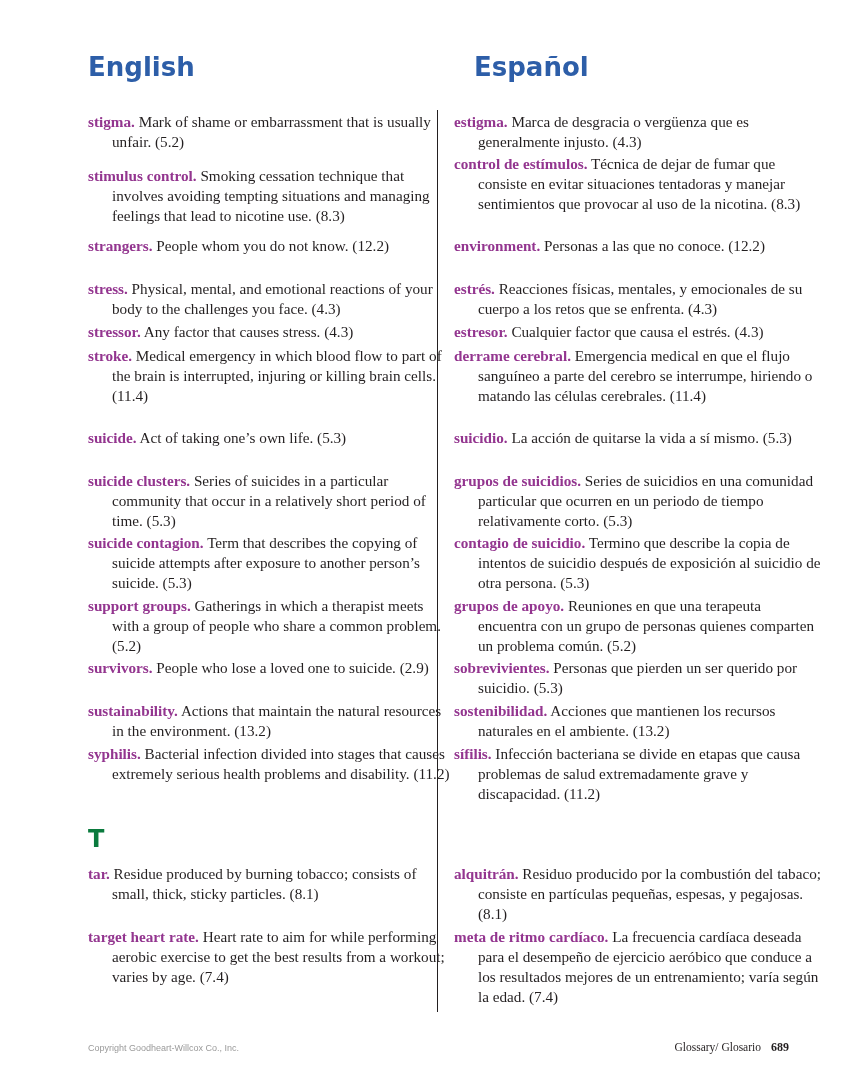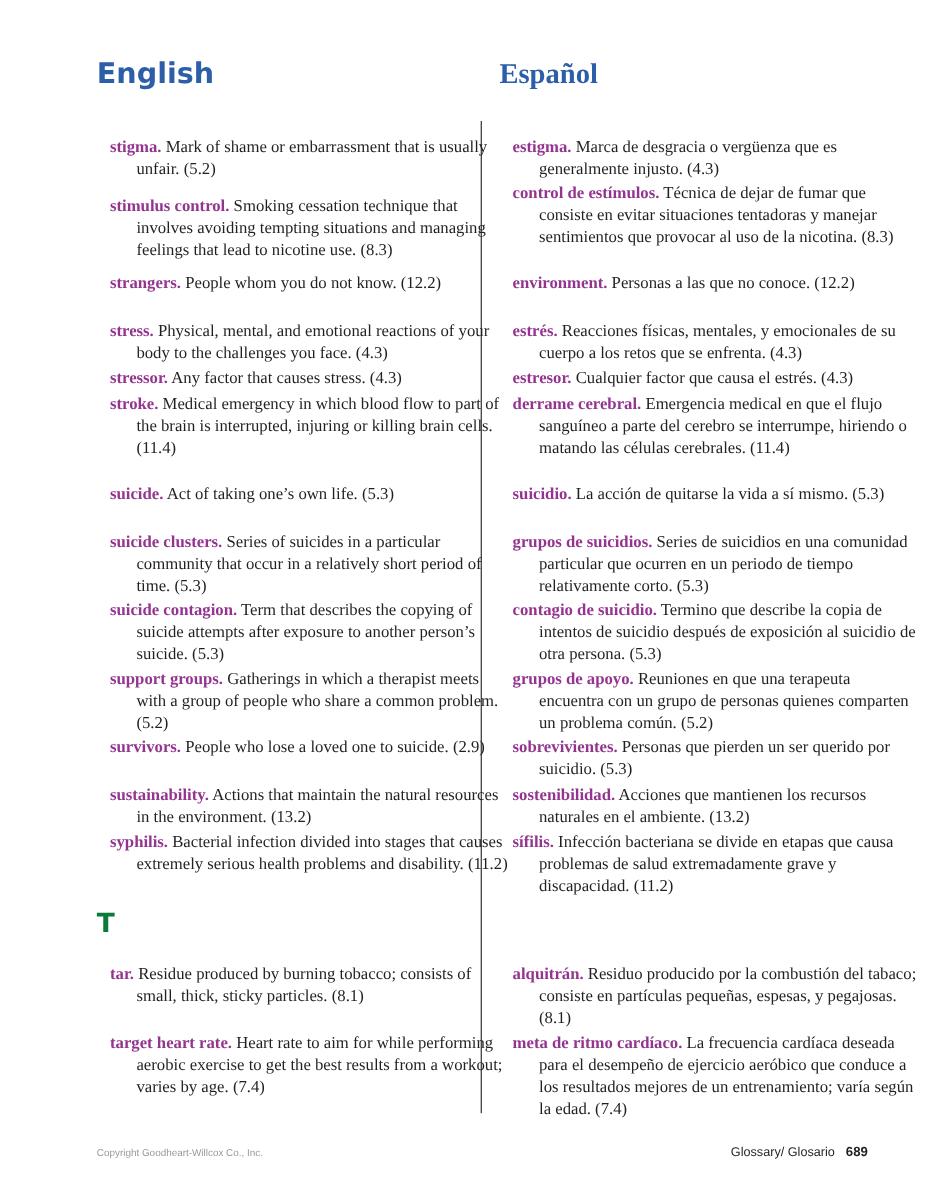--- a/index.html
+++ b/index.html
@@ -1,32 +1,32 @@
 <!DOCTYPE html>
 <html><head>
 <meta charset="utf-8">
 <style>
   html, body { margin: 0; padding: 0; background: #ffffff; }
   body { width: 849px; height: 1087px; position: relative; overflow: hidden;
          font-family: "DejaVu Serif", "Liberation Serif", serif; color: #231f20; }
   .col-heading { position: absolute; top: 52px; font-family: "DejaVu Sans", "Liberation Sans", sans-serif;
                  font-weight: bold; font-size: 26px; color: #2d5ea8; letter-spacing: 0px; margin: 0; }
   #heading-en { left: 88px; }
-  #heading-es { left: 454px; font-family: Liberation Serif, serif; }
+  #heading-es { left: 474px; }
   .divider { position: absolute; left: 437px; top: 110px; width: 1px; height: 902px; background: #231f20; }
   .entry { position: absolute; width: 340px; font-family: "Liberation Serif", "DejaVu Serif", serif;
-           font-size: 15.2px; line-height: 20px; padding-left: 24px; text-indent: -24px; margin: 12px; }
+           font-size: 15.2px; line-height: 20px; padding-left: 24px; text-indent: -24px; margin: 0; }
   .col-en .entry { left: 88px; }
   .col-es .entry { left: 454px; width: 345px; }
   .term { color: #93358f; font-weight: bold; }
   .letter-heading { position: absolute; left: 88px; top: 825px; font-family: "DejaVu Sans", "Liberation Sans", sans-serif;
                     font-weight: bold; font-size: 24px; color: #0a7a3d; margin: 0; }
   .footer-copy { position: absolute; left: 88px; top: 1043px; font-family: "Liberation Sans", "DejaVu Sans", sans-serif;
                  font-size: 9px; color: #9a9a9a; }
-  .footer-right { position: absolute; right: 60px; top: 1040px; font-family: Liberation Sans, sans-serif;
+  .footer-right { position: absolute; right: 60px; top: 1040px; font-family: Liberation Serif, serif;
                   font-size: 11.5px; color: #231f20; }
   .footer-right .page-num { font-weight: bold; margin-left: 10px; font-size: 12px; }
 </style>
 </head>
 <body>
 
 <h1 id="heading-en" class="col-heading">English</h1>
 <h1 id="heading-es" class="col-heading">Español</h1>
 
 <div class="divider"></div>

